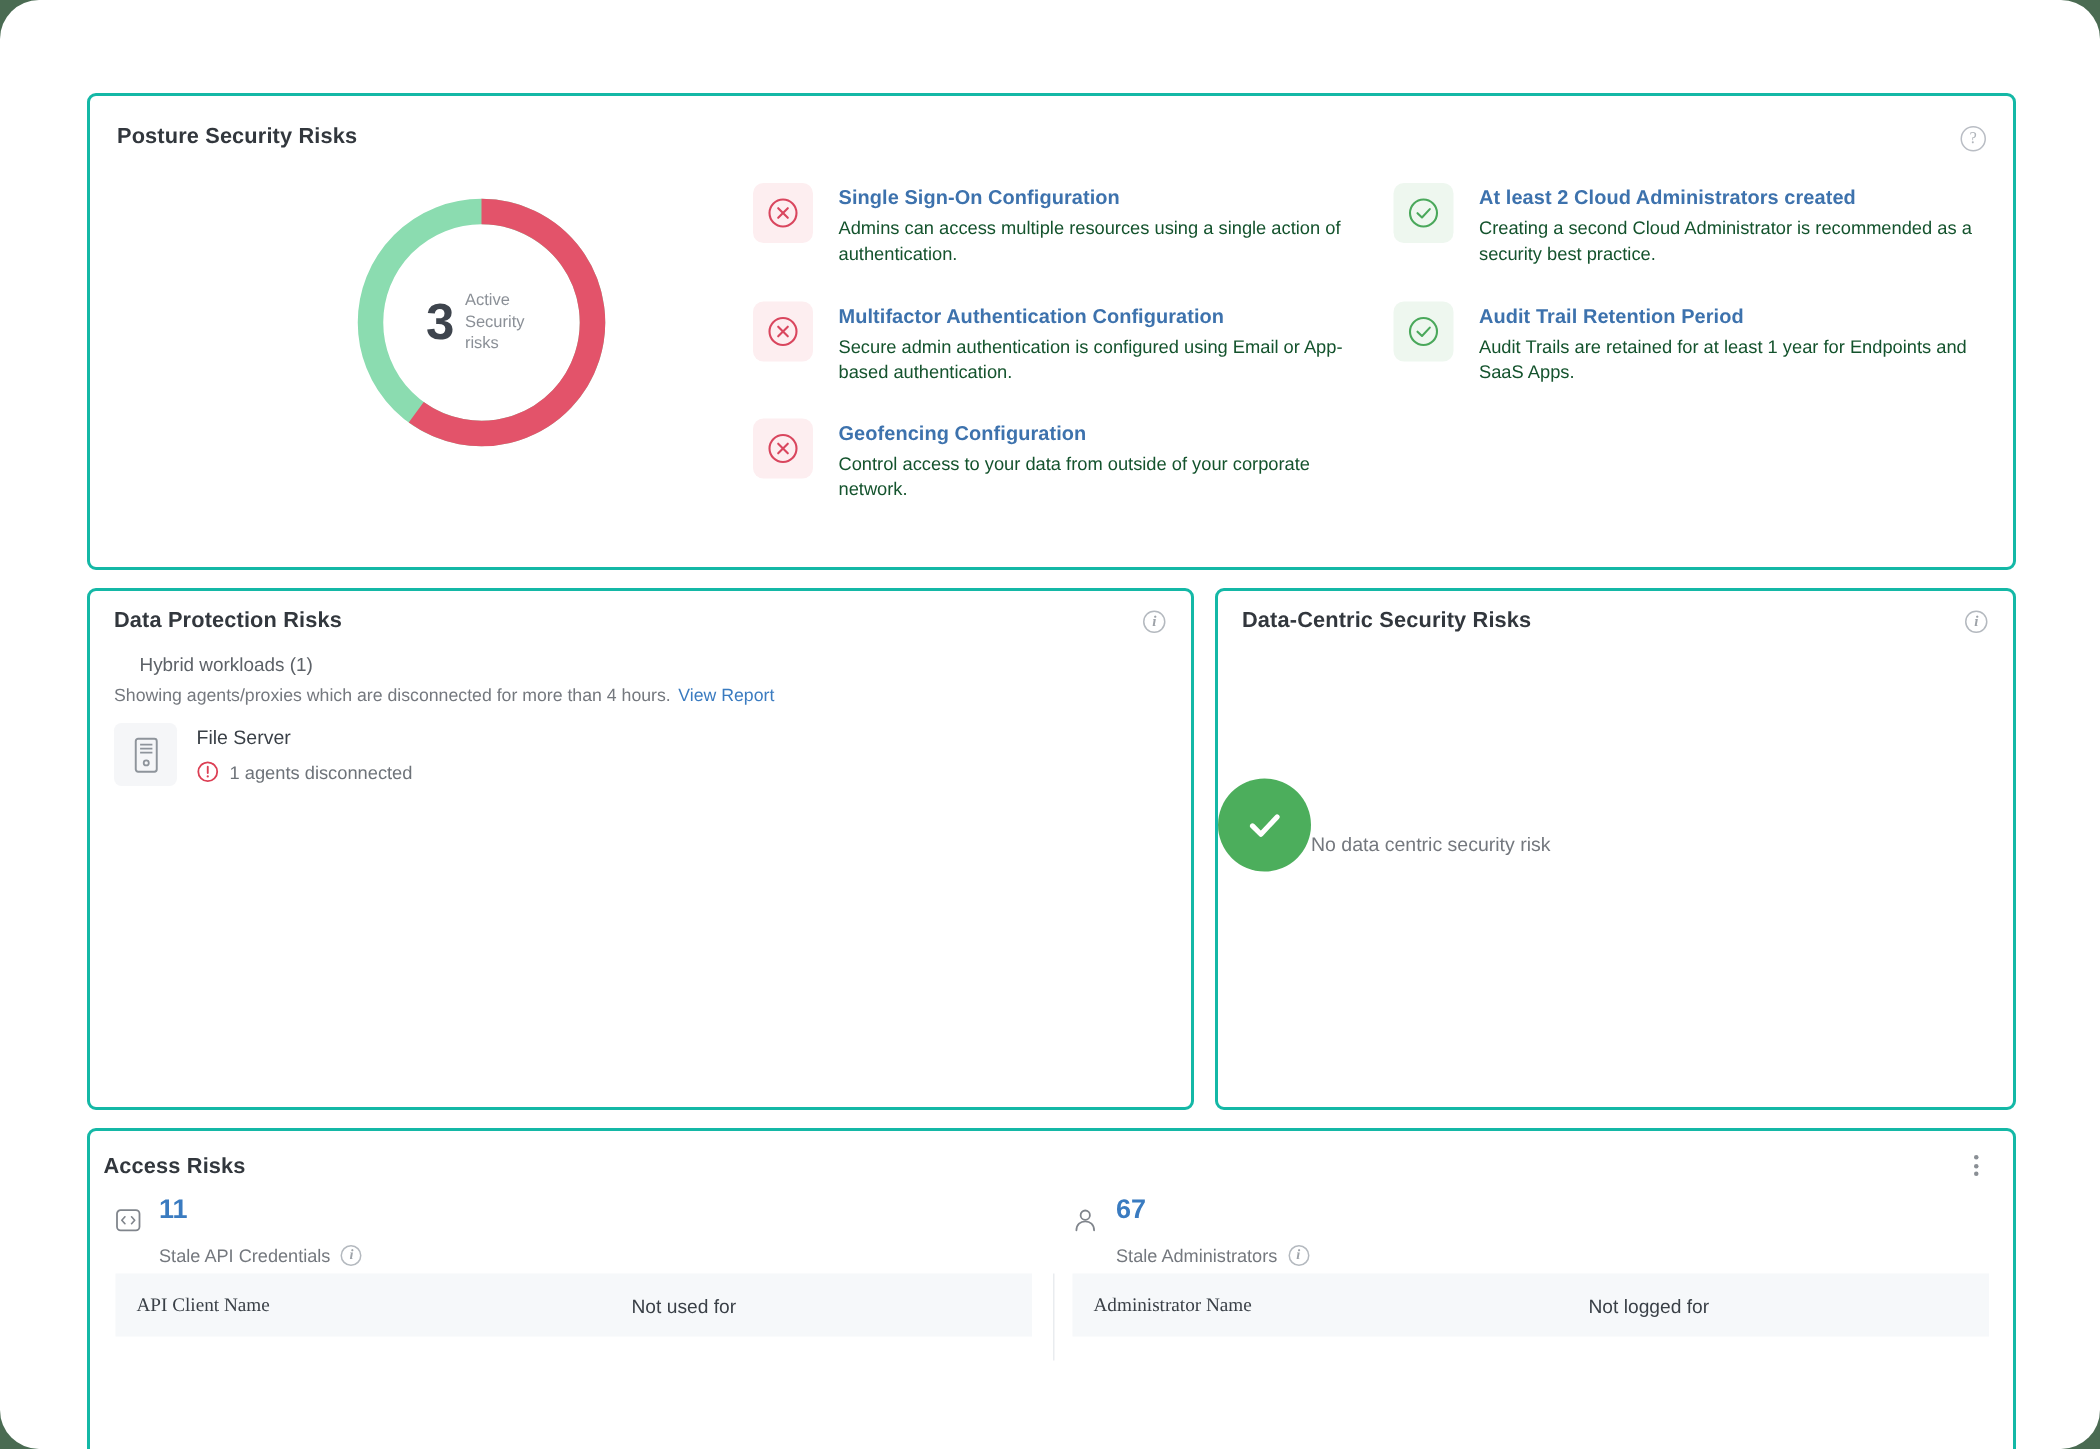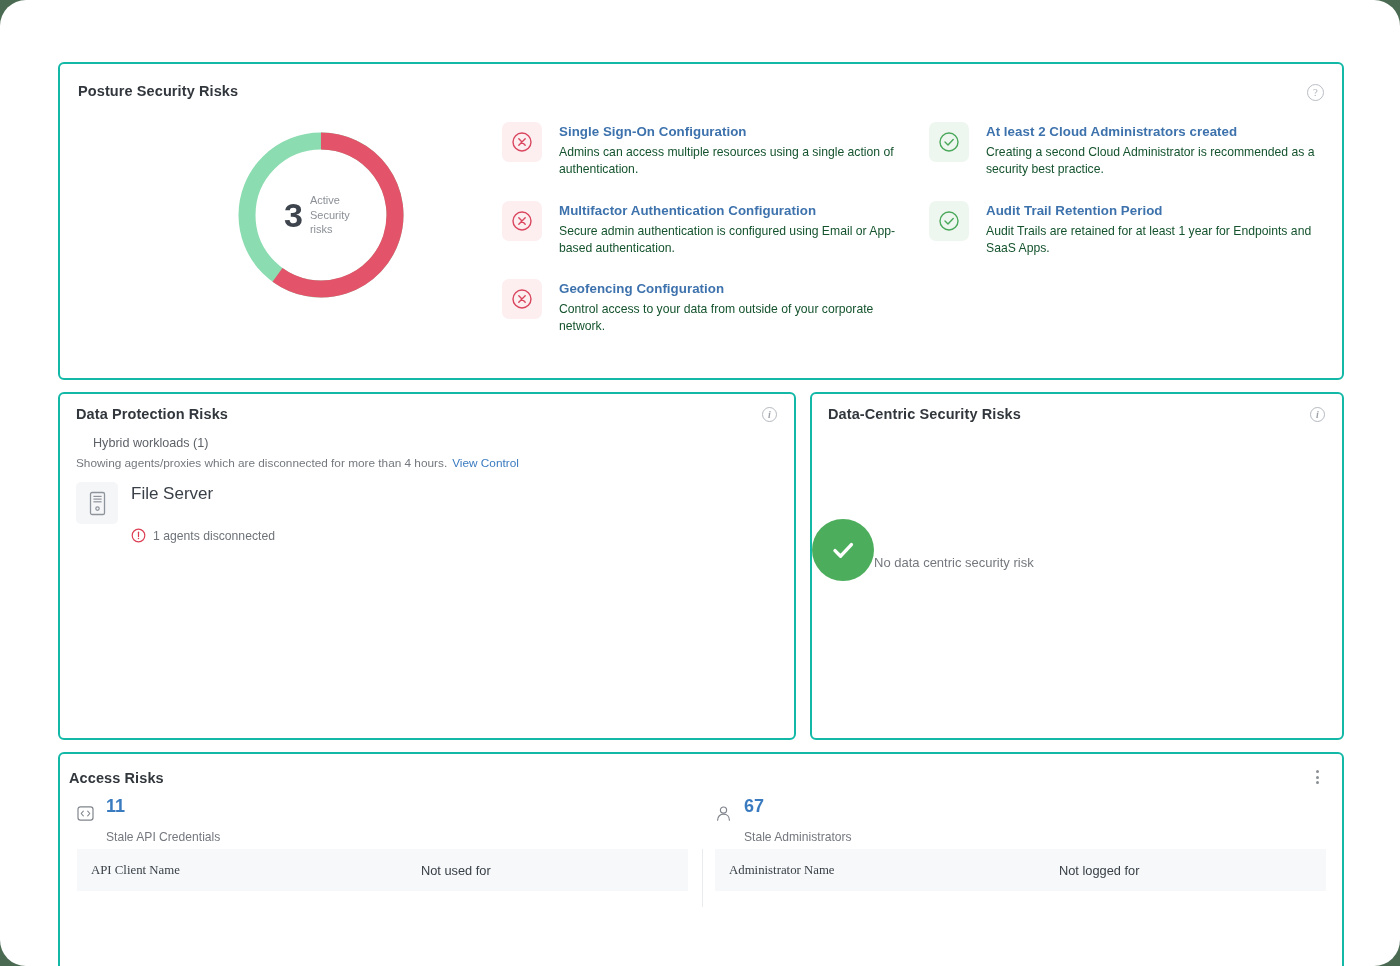--- a/index.html
+++ b/index.html
@@ -126,21 +126,21 @@
     color: #3a7bc0; text-decoration: none; margin-left: 5px;
   }
 
   #dp-entity { position: absolute; left: 16px; top: 88px; display: flex; gap: 13px; }
   #server-badge {
     width: 42px; height: 42px; min-width: 42px;
     background: #f5f6f8; border-radius: 5px;
     display: flex; align-items: center; justify-content: center;
   }
   #server-text { padding-top: 2px; }
-  #server-name { font-size: 17px; color: #3a4047; margin-bottom: 24px; }
+  #server-name { font-size: 13px; color: #3a4047; margin-bottom: 8px; }
   #server-status { display: flex; align-items: center; gap: 7px; font-size: 12.2px; color: #6e7379; }
 
   
   #dc-empty {
     position: absolute; left: 0; right: 0; top: 125px;
     display: flex; flex-direction: row; align-items: center;
   }
   #dc-check {
     width: 62px; height: 62px; border-radius: 50%;
     background: #4cae5c;
@@ -159,21 +159,21 @@
     padding: 2px 0;
   }
   #access-kebab span { width: 3px; height: 3px; border-radius: 50%; background: #8a8f95; display: block; }
 
   .metric { position: absolute; display: flex; gap: 9px; }
   #metric-api   { left: 17px;  top: 42px; }
   #metric-admin { left: 655px; top: 42px; }
 
   .metric-icon { width: 20px; min-width: 20px; padding-top: 9px; color: #7b8087; }
   .metric-value { font-size: 18px; color: #3a7bc0; font-weight: 700; line-height: 1.15; margin-bottom: 13px; }
-  .metric-caption { font-size: 12.1px; color: #74787e; display: flex; align-items: center; gap: 7px; flex-direction: column; }
+  .metric-caption { font-size: 12.1px; color: #74787e; display: flex; align-items: center; gap: 7px; }
   .metric-info {
     width: 14px; height: 14px;
     border: 1.1px solid #b4b9bf; border-radius: 50%;
     color: #9ea3a9; font-size: 9.5px; line-height: 12px; text-align: center;
     font-family: "Liberation Serif", serif; font-style: italic; font-weight: bold;
   }
 
   .table-head {
     position: absolute;
     background: #f6f8fa;
@@ -295,21 +295,21 @@
 
   <div class="card" id="dp-card">
 
     <div class="card-title mid-title">Data Protection Risks</div>
 
     <div class="info-icon">i</div>
 
     <div id="dp-sub">Hybrid workloads (1)</div>
 
     <div id="dp-desc-row">
-      <span>Showing agents/proxies which are disconnected for more than 4 hours.</span><a href="#" id="dp-link">View Control</a>
+      <span>Showing agents/proxies which are disconnected for more than 4 hours.</span><a href="#" id="dp-link">View Report</a>
     </div>
 
     <div id="dp-entity">
       <div id="server-badge">
         <svg width="21" height="25" viewBox="0 0 21 25">
           <rect x="3.5" y="1.5" width="14" height="22" rx="1.6" fill="none" stroke="#8e949b" stroke-width="1.3"></rect>
           <line x1="6.4" y1="5.4" x2="14.6" y2="5.4" stroke="#8e949b" stroke-width="1.2"></line>
           <line x1="6.4" y1="8.1" x2="14.6" y2="8.1" stroke="#8e949b" stroke-width="1.2"></line>
           <line x1="6.4" y1="10.8" x2="14.6" y2="10.8" stroke="#8e949b" stroke-width="1.2"></line>
           <circle cx="10.5" cy="17.6" r="1.7" fill="none" stroke="#8e949b" stroke-width="1.2"></circle>

